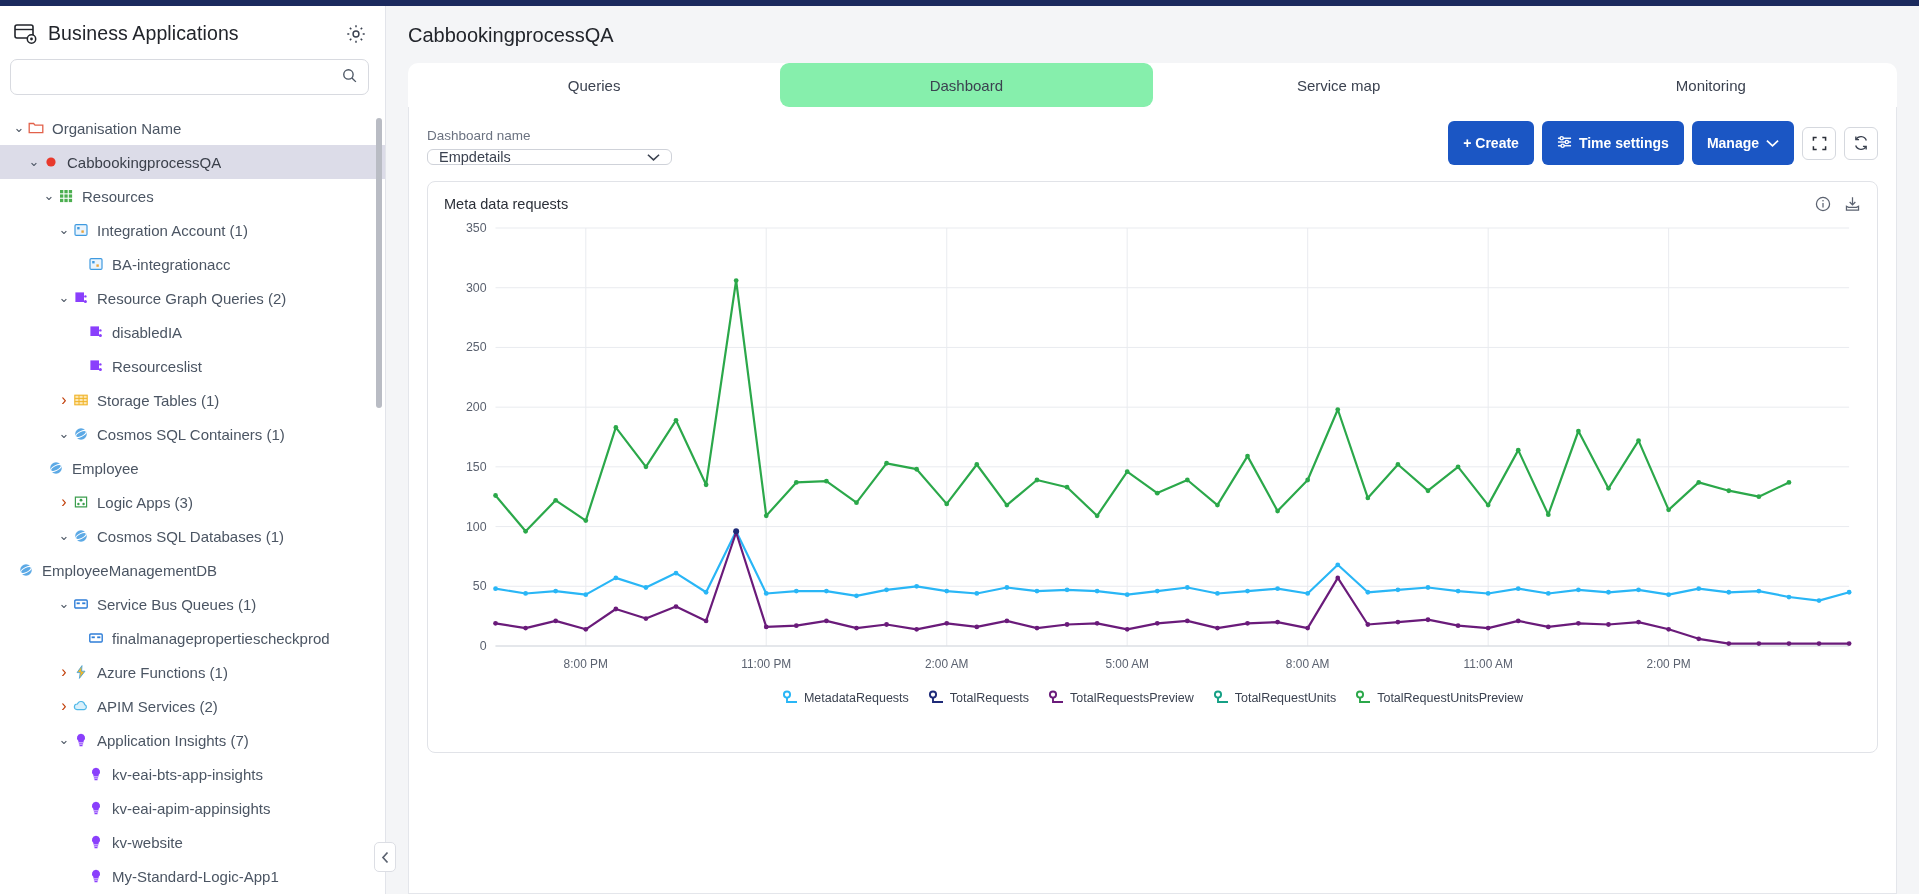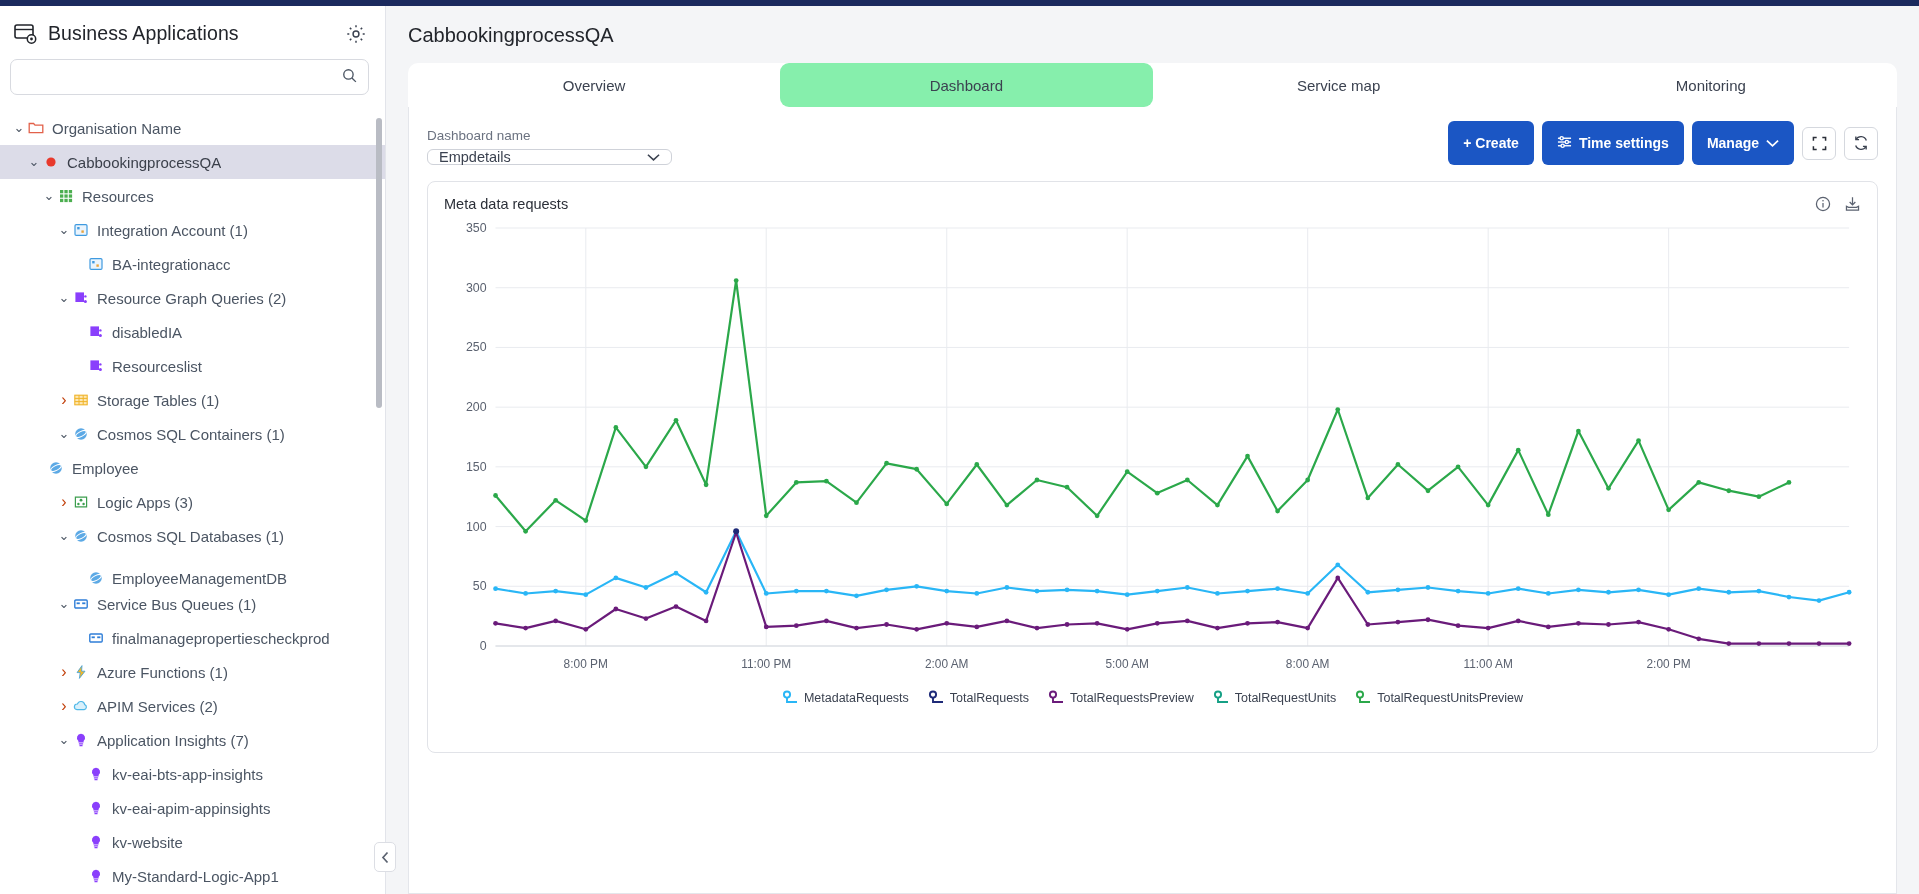--- a/index.html
+++ b/index.html
@@ -261,21 +261,21 @@
           <span class="lbl">Logic Apps (3)</span>
         </div>
         <div class="node" style="padding-left: 55px;">
           <span class="chev dark" style="color: rgb(75, 85, 99); line-height: 8px;">⌄</span>
           <span class="ic"><svg width="16" height="16" viewBox="0 0 16 16">
               <circle cx="8" cy="8" r="5.8" fill="#3f9ae0" opacity="0.85"></circle>
               <ellipse cx="8" cy="8" rx="5.8" ry="2.4" fill="none" stroke="#fff" stroke-width="1.1" transform="rotate(-28 8 8)"></ellipse>
             </svg></span>
           <span class="lbl">Cosmos SQL Databases (1)</span>
         </div>
-        <div class="node" style="padding-left: 70px; align-items: flex-end;">
+        <div class="node" style="">
           <span class="chev"></span>
           <span class="ic"><svg width="16" height="16" viewBox="0 0 16 16">
               <circle cx="8" cy="8" r="5.8" fill="#3f9ae0" opacity="0.85"></circle>
               <ellipse cx="8" cy="8" rx="5.8" ry="2.4" fill="none" stroke="#fff" stroke-width="1.1" transform="rotate(-28 8 8)"></ellipse>
             </svg></span>
           <span class="lbl">EmployeeManagementDB</span>
         </div>
         <div class="node" style="padding-left: 55px;">
           <span class="chev dark" style="color: rgb(75, 85, 99); line-height: 8px;">⌄</span>
           <span class="ic"><svg width="16" height="16" viewBox="0 0 16 16">
@@ -361,21 +361,21 @@
       </svg>
     </div>
   </aside>
 
   <main class="main">
     <div class="main-head">
       <div class="page-title">CabbookingprocessQA</div>
     </div>
 
     <div class="tabbar" id="tabbar">
-        <div class="tab">Overview</div>
+        <div class="tab">Queries</div>
         <div class="tab active">Dashboard</div>
         <div class="tab">Service map</div>
         <div class="tab">Monitoring</div>
       </div>
 
     <div class="content">
       <div class="toolbar">
         <div class="ddwrap">
           <div class="ddlabel">Dashboard name</div>
           <div class="dd">

